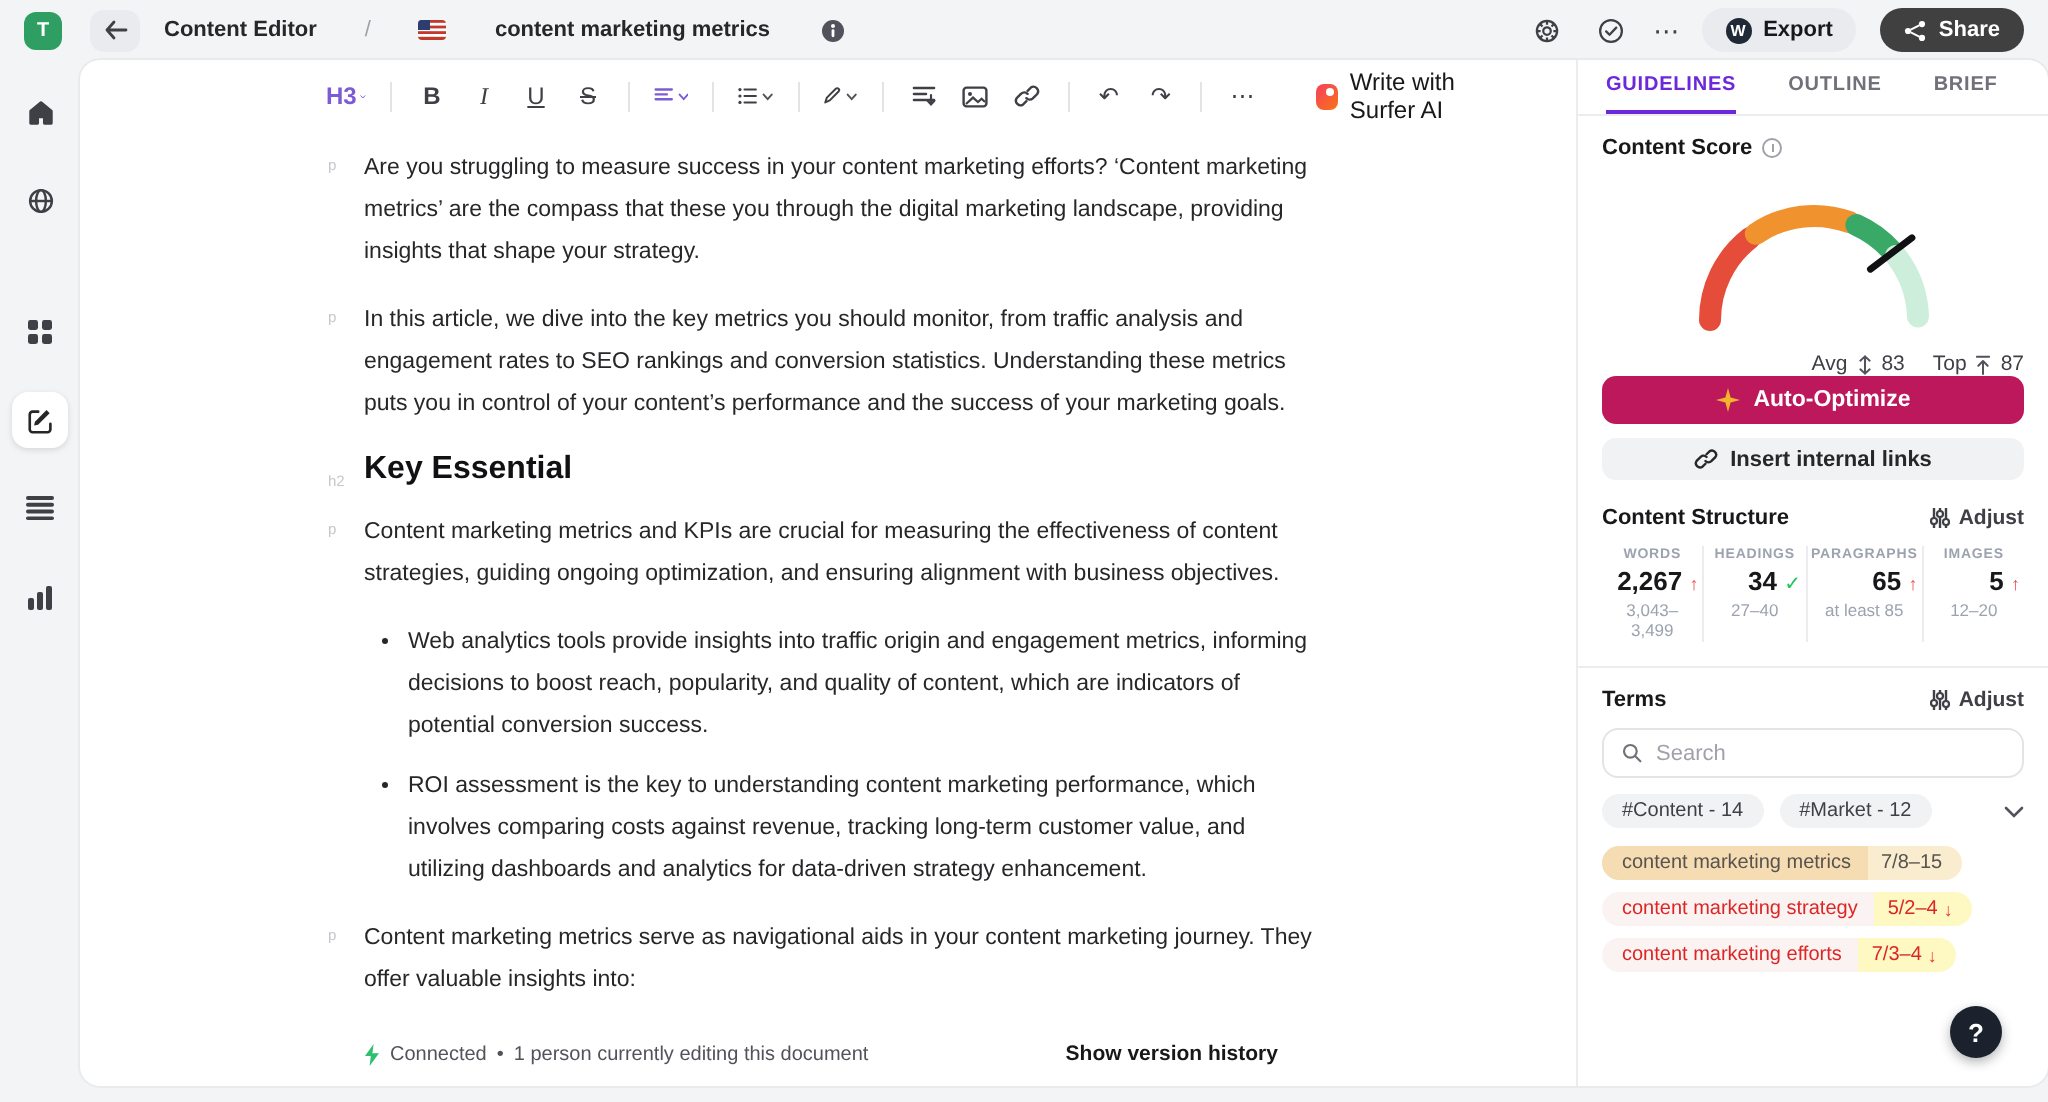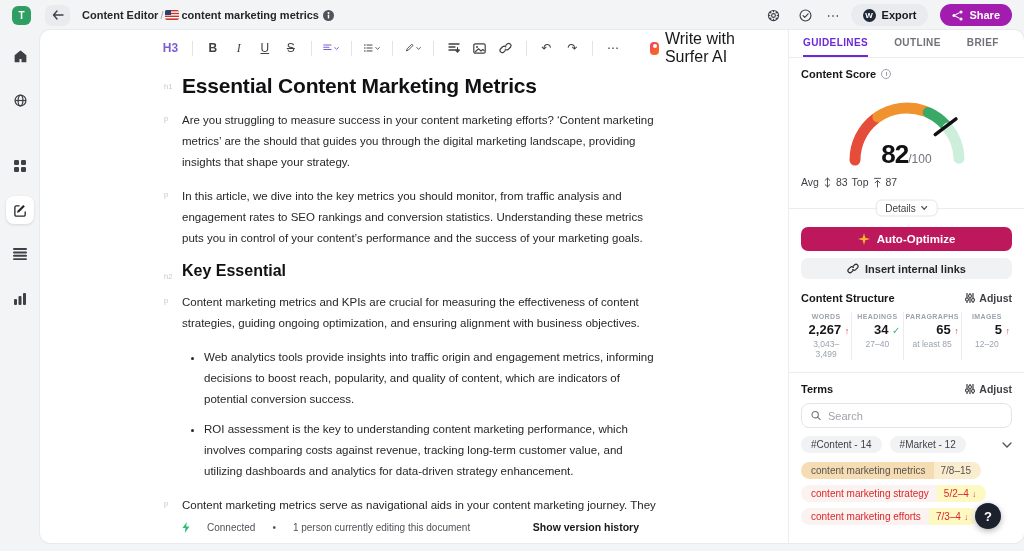--- a/index.html
+++ b/index.html
@@ -4,30 +4,30 @@
 <style>
   * { margin:0; padding:0; box-sizing:border-box; }
   html,body { width:1024px; height:551px; overflow:hidden; }
   body { background:#f3f4f6; font-family:"Liberation Sans", sans-serif; color:#18181b; position:relative; }
   svg { display:block; }
 
   
   .topbar { position:absolute; top:0; left:0; right:0; height:30px; display:flex; align-items:center; padding:0 12px; }
   .ws-logo { width:19px; height:19px; border-radius:6px; background:#2e9e63; color:#fff; font-size:10px; font-weight:700; display:flex; align-items:center; justify-content:center; margin-right:14px; }
   .back-btn { width:25px; height:21px; border-radius:7px; background:#e9ebee; display:flex; align-items:center; justify-content:center; margin-right:12px; cursor:pointer; }
-  .crumb { display:flex; align-items:center; gap:2px; font-size:11px; font-weight:700; color:#27272a; }
+  .crumb { display:flex; align-items:center; gap:24px; font-size:11px; font-weight:700; color:#27272a; }
   .crumb .sep { color:#a1a1aa; font-weight:400; }
   .flag { width:14px; height:10px; border-radius:2px; overflow:hidden; }
   .info-dot { width:11px; height:11px; border-radius:50%; background:#52525b; display:flex; align-items:center; justify-content:center; margin-left:2px; }
   .topbar-right { margin-left:auto; display:flex; align-items:center; gap:10px; }
   .tb-icon { width:22px; height:22px; display:flex; align-items:center; justify-content:center; cursor:pointer; color:#3f3f46; }
   .dots { font-size:13px; color:#3f3f46; letter-spacing:1px; }
   .pill { height:22px; border-radius:999px; display:flex; align-items:center; gap:6px; padding:0 12px; font-size:11px; font-weight:700; cursor:pointer; }
   .pill.light { background:#e9ebee; color:#18181b; }
-  .pill.dark { background:#a21caf; color:#fff; margin-left:2px; }
+  .pill.dark { background:#404040; color:#fff; margin-left:2px; }
   .wp-logo { width:13px; height:13px; border-radius:50%; background:#1f2937; color:#fff; font-size:8px; font-weight:700; display:flex; align-items:center; justify-content:center; }
 
   
   .rail { position:absolute; top:30px; left:0; width:40px; bottom:0; display:flex; flex-direction:column; align-items:center; padding-top:12px; gap:16px; }
   .rail-item { width:28px; height:28px; border-radius:8px; display:flex; align-items:center; justify-content:center; cursor:pointer; color:#3f3f46; }
   .rail-item.active { background:#fff; box-shadow:0 1px 3px rgba(0,0,0,.12); }
   .rail-gap { height:6px; }
 
   
   .card { position:absolute; top:30px; left:40px; right:0; bottom:8px; background:#fff; border-radius:10px; overflow:hidden; display:flex; box-shadow:0 0 0 1px rgba(0,0,0,.04); }
@@ -35,56 +35,56 @@
 
   
   .toolbar { height:36px; display:flex; align-items:center; padding-left:120px; gap:4px; flex:none; }
   .t-btn { height:24px; min-width:22px; padding:0 3px; display:flex; align-items:center; justify-content:center; gap:2px; border-radius:5px; cursor:pointer; color:#3f3f46; font-size:12px; }
   .t-btn.purple { color:#7c5cd6; font-weight:700; }
   .t-btn .glyph-b { font-weight:700; }
   .t-btn .glyph-i { font-style:italic; font-family:"Liberation Serif", serif; }
   .t-btn .glyph-u { text-decoration:underline; }
   .t-btn .glyph-s { text-decoration:line-through; }
   .t-sep { width:1px; height:15px; background:#e4e4e7; margin:0 5px; }
-  .ai-btn { margin-left:22px; display:flex; align-items:center; gap:6px; font-size:16px; font-weight:500; color:#18181b; cursor:pointer; }
+  .ai-btn { margin-left:22px; display:flex; align-items:center; gap:6px; font-size:12px; font-weight:500; color:#18181b; cursor:pointer; }
   .ai-logo { width:13px; height:13px; border-radius:4px; background:linear-gradient(135deg,#f43f5e,#f97316); position:relative; }
   .ai-logo::after { content:""; position:absolute; right:2px; top:2px; width:4px; height:4px; background:#fff; border-radius:50%; }
 
   
   .doc { flex:1; overflow:hidden; padding:8px 100px 0 142px; position:relative; }
   .block { position:relative; }
   .mk { position:absolute; left:-18px; top:4px; font-size:7.5px; color:#c6c6cd; }
   h1.doc-h1 { font-size:21px; font-weight:700; letter-spacing:-.2px; color:#111113; margin-bottom:12px; }
   .doc p { font-size:11.5px; line-height:21px; color:#27272a; margin-bottom:13px; max-width:500px; }
   h2.doc-h2 { font-size:16px; font-weight:700; color:#111113; margin:6px 0 12px; }
   ul.doc-ul { margin:0 0 13px 22px; max-width:478px; }
   ul.doc-ul li { font-size:11.5px; line-height:21px; color:#27272a; margin-bottom:9px; }
 
   
   .ed-footer { flex:none; height:26px; display:flex; align-items:center; padding:0 120px 6px 142px; }
-  .conn { display:flex; align-items:flex-end; gap:17px; font-size:10px; color:#52525b; }
+  .conn { display:flex; align-items:flex-end; gap:5px; font-size:10px; color:#52525b; }
   .conn b { font-weight:400; }
   .ver-hist { margin-left:auto; font-size:10.5px; font-weight:700; color:#18181b; cursor:pointer; }
 
   
   .panel { width:236px; flex:none; border-left:1px solid #ececf0; display:flex; flex-direction:column;margin-left:29px; }
   .p-tabs { height:28px; display:flex; align-items:stretch; gap:26px; padding:0 14px; border-bottom:1px solid #ececf0; flex:none; }
   .p-tab { font-size:10px; font-weight:700; letter-spacing:.4px; color:#71717a; display:flex; align-items:center; cursor:pointer; border-bottom:2px solid transparent; }
   .p-tab.active { color:#6d28d9; border-bottom-color:#6d28d9; }
   .p-body { flex:1; padding:10px 12px 0; display:flex; flex-direction:column; overflow:hidden; }
   .sec-head { display:flex; align-items:center; font-size:11px; font-weight:700; color:#18181b; }
   .sec-head .adjust { margin-left:auto; display:flex; align-items:center; gap:4px; font-size:10.5px; font-weight:700; color:#3f3f46; cursor:pointer; }
   .q-icon { width:10px; height:10px; border:1px solid #a1a1aa; border-radius:50%; display:inline-block; margin-left:5px; position:relative; }
   .q-icon::after { content:""; position:absolute; left:4px; top:2px; width:1px; height:4px; background:#a1a1aa; }
 
   .gauge-wrap { position:relative; height:86px; margin-top:2px; display:flex; justify-content:center; }
   .score-line { position:absolute; bottom:-2px; left:0; right:0; text-align:center; }
   .score-num { font-size:26px; font-weight:700; color:#111113; letter-spacing:-1px; }
   .score-max { font-size:12px; color:#71717a; }
-  .avg-row { display:flex; justify-content:flex-start; align-items:center; gap:4px; font-size:10.5px; color:#3f3f46; margin-top:8px; }
+  .avg-row { display:flex; justify-content:flex-end; align-items:center; gap:14px; font-size:10.5px; color:#3f3f46; margin-top:8px; }
   .avg-row .grp { display:flex; align-items:center; gap:4px; }
   .details-row { position:relative; height:26px; margin:7px -12px 6px; }
   .details-row::before { content:""; position:absolute; left:0; right:0; top:50%; height:1px; background:#ececf0; }
   .details-btn { position:absolute; left:50%; top:50%; transform:translate(-50%,-50%); background:#fff; border:1px solid #e4e4e7; border-radius:6px; padding:2px 9px; font-size:10px; color:#3f3f46; display:flex; align-items:center; gap:5px; cursor:pointer; }
 
   .btn-dark { height:24px; border-radius:7px; background:#be185d; color:#fff; font-size:11.5px; font-weight:700; display:flex; align-items:center; justify-content:center; gap:7px; cursor:pointer; flex:none; }
   .btn-light { height:21px; border-radius:7px; background:#f1f2f4; color:#27272a; font-size:11px; font-weight:700; display:flex; align-items:center; justify-content:center; gap:6px; cursor:pointer; margin-top:7px; flex:none; }
   .sparkle { color:#f5b52b; }
 
   .cs-head { margin-top:13px; }
@@ -317,26 +317,22 @@
           <span>⋯</span>
         </div>
       <div class="ai-btn">
         <span class="ai-logo"></span>
         <span>Write with Surfer AI</span>
       </div>
     </div>
 
     <div class="doc">
       <div class="block">
-        <span class="mk" style="top:8px">h1</span>
-        <h1 class="doc-h1">Essential Content Marketing Metrics</h1>
-      </div>
-      <div class="block">
         <span class="mk">p</span>
-        <p>Are you struggling to measure success in your content marketing efforts? ‘Content marketing metrics’ are the should that guides you through the digital marketing landscape, providing insights that shape your strategy.</p>
+        <p>Are you struggling to measure success in your content marketing efforts? ‘Content marketing metrics’ are the compass that these you through the digital marketing landscape, providing insights that shape your strategy.</p>
       </div>
       <div class="block">
         <span class="mk">p</span>
         <p>In this article, we dive into the key metrics you should monitor, from traffic analysis and engagement rates to SEO rankings and conversion statistics. Understanding these metrics puts you in control of your content’s performance and the success of your marketing goals.</p>
       </div>
       <div class="block">
         <span class="mk" style="top:10px">h2</span>
         <h2 class="doc-h2">Key Essential</h2>
       </div>
       <div class="block">
@@ -381,50 +377,39 @@
       </div>
 
       <div class="gauge-wrap">
         <svg width="150" height="86" viewBox="0 0 150 86">
           <path d="M23 78 A52 52 0 0 1 43 37" stroke="#e54d3a" stroke-width="11" fill="none" stroke-linecap="round"></path>
           <path d="M45.9 34.9 A52 52 0 0 1 92.8 29.1" stroke="#f0922d" stroke-width="11" fill="none" stroke-linecap="round"></path>
           <path d="M96.2 30.5 A52 52 0 0 1 113.6 43.2" stroke="#3aa968" stroke-width="11" fill="none" stroke-linecap="round"></path>
           <path d="M116 46 A52 52 0 0 1 127 76.2" stroke="#cdeeda" stroke-width="11" fill="none" stroke-linecap="round"></path>
           <path d="M103.2 52.6 L124 36.9" stroke="#111113" stroke-width="3.4" stroke-linecap="round"></path>
         </svg>
-        <div class="score-line">
-          <span class="score-num">82</span><span class="score-max">/100</span>
-        </div>
       </div>
 
       <div class="avg-row">
         <span class="grp">
           <span>Avg</span>
           <svg width="9" height="11" viewBox="0 0 10 12">
               <path d="M5 1.2 V10.8 M2.4 3.6 L5 1.2 L7.6 3.6 M2.4 8.4 L5 10.8 L7.6 8.4" stroke="#52525b" stroke-width="1.1" fill="none" stroke-linecap="round" stroke-linejoin="round"></path>
             </svg>
           <span>83</span>
         </span>
         <span class="grp">
           <span>Top</span>
           <svg width="9" height="11" viewBox="0 0 10 12">
               <path d="M1.6 1.4 H8.4 M5 11 V4 M2.4 6.4 L5 3.8 L7.6 6.4" stroke="#52525b" stroke-width="1.1" fill="none" stroke-linecap="round" stroke-linejoin="round"></path>
             </svg>
           <span>87</span>
         </span>
       </div>
 
-      <div class="details-row">
-        <div class="details-btn">
-          <span>Details</span>
-          <svg width="7" height="5" viewBox="0 0 7 5">
-              <path d="M1 1 L3.5 3.8 L6 1" stroke="#52525b" stroke-width="1.2" fill="none" stroke-linecap="round"></path>
-            </svg>
-        </div>
-      </div>
 
       <div class="btn-dark">
         <svg class="sparkle" width="12" height="12" viewBox="0 0 12 12">
             <path d="M6 0 L7.3 4.7 L12 6 L7.3 7.3 L6 12 L4.7 7.3 L0 6 L4.7 4.7 Z" fill="#f5b52b"></path>
           </svg>
         <span>Auto-Optimize</span>
       </div>
       <div class="btn-light">
         <svg width="12" height="11" viewBox="0 0 13 12">
             <path d="M5.2 8.6 L3.6 10.2 A2.3 2.3 0 0 1 .4 7 L2.6 4.8 A2.3 2.3 0 0 1 5.8 4.9" fill="none" stroke="#27272a" stroke-width="1.3" stroke-linecap="round" transform="translate(1 0)"></path>

